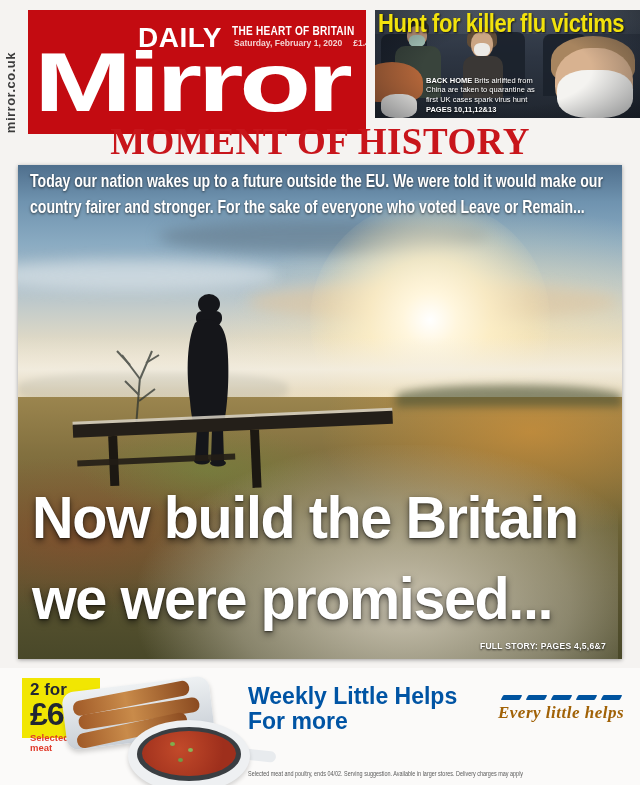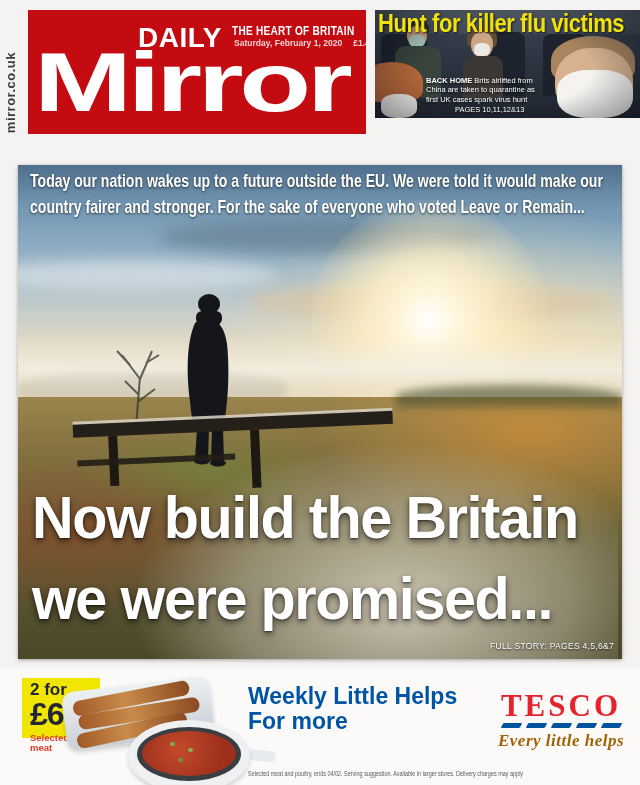--- a/index.html
+++ b/index.html
@@ -51,21 +51,21 @@
   .f-hair{left:176px;top:26px;width:84px;height:48px;background:#a8855f;}
   .f-face{left:180px;top:38px;width:78px;height:70px;background:#d8b290;}
   .f-mask{left:182px;top:60px;width:76px;height:48px;background:#f4f3f0;}
   .flu-vignette{position:absolute;inset:0;background:radial-gradient(ellipse at 50% 55%,transparent 45%,rgba(8,12,18,.55));}
   .flu-headline{position:absolute;left:3px;top:-1px;font-size:25px;font-weight:700;color:#f2e20c;
     white-space:nowrap;transform:scaleX(0.88);transform-origin:0 0;letter-spacing:-.5px;
     text-shadow:1px 1px 2px rgba(0,0,0,.7);z-index:5;}
   .flu-caption{position:absolute;left:51px;top:66px;width:122px;font-size:7.5px;line-height:1.24;
     color:#fff;font-weight:400;text-shadow:0 1px 2px rgba(0,0,0,.8);z-index:5;}
   .flu-caption b{font-weight:700;}
-  .flu-pages{font-weight:400;margin-top:1px;margin-left:29px;}
+  .flu-pages{font-weight:700;margin-top:1px;}
 
   
   .moment{position:absolute;left:0;top:122px;width:640px;text-align:center;
     font-family:"Liberation Serif",serif;font-weight:700;font-size:37px;line-height:40px;
     color:#c8151b;letter-spacing:.5px;}
 
   
   .photo{position:absolute;left:18px;top:165px;width:604px;height:494px;overflow:hidden;
     box-shadow:0 1px 4px rgba(0,0,0,.35);background:#6e8ca6;}
   .sky{position:absolute;left:0;top:0;width:100%;height:262px;
@@ -95,21 +95,21 @@
   .ground-path{position:absolute;left:120px;top:280px;width:480px;height:214px;
     background:radial-gradient(ellipse at 55% 75%,rgba(222,215,199,.85) 0%,rgba(196,190,172,.5) 45%,transparent 72%);}
   .sil{position:absolute;left:0;top:0;z-index:2;}
   .standfirst{position:absolute;left:12px;top:3px;z-index:4;font-weight:700;font-size:19px;
     line-height:26px;color:#fff;white-space:nowrap;transform:scaleX(0.74);transform-origin:0 0;
     text-shadow:0 1px 3px rgba(0,0,0,.65);}
   .headline{position:absolute;left:14px;top:312px;z-index:4;font-weight:700;font-size:60px;
     line-height:81px;letter-spacing:-1.5px;color:#fff;white-space:nowrap;
     transform:scaleX(0.96);transform-origin:0 0;
     text-shadow:0 3px 8px rgba(0,0,0,.55),0 1px 2px rgba(0,0,0,.5);}
-  .full-story{position:absolute;right:8px;top:476px;z-index:4;font-size:8.5px;font-weight:400;
+  .full-story{position:absolute;right:16px;top:476px;z-index:4;font-size:8.5px;font-weight:700;
     color:#fff;letter-spacing:.3px;text-shadow:0 1px 2px rgba(0,0,0,.8);}
 
   
   .ad{position:absolute;left:0;top:668px;width:640px;height:117px;background:#fbfaf9;}
   .offer-box{position:absolute;left:22px;top:10px;width:78px;height:60px;background:#f1e602;
     padding:3px 0 0 8px;box-sizing:border-box;}
   .offer-qty{font-size:17px;font-weight:700;color:#222733;line-height:1;}
   .offer-price{font-size:32px;font-weight:700;color:#222733;line-height:1;letter-spacing:-1px;}
   .offer-sub{font-size:9.5px;font-weight:700;color:#e03a2a;line-height:1.08;width:46px;margin-top:3px;}
   .tray{position:absolute;left:64px;top:16px;width:148px;height:58px;transform:rotate(-7deg);
@@ -176,20 +176,21 @@
     <div class="fig-mask f-mask"></div>
     <div class="flu-vignette"></div>
     <div class="flu-headline">Hunt for killer flu victims</div>
     <div class="flu-caption">
       <b>BACK HOME</b>
       <span>Brits airlifted from China are taken to quarantine as first UK cases spark virus hunt</span>
       <div class="flu-pages">PAGES 10,11,12&amp;13</div>
     </div>
   </section>
 
+  <div class="moment">MOMENT OF HISTORY</div>
 
   <section class="photo">
     <div class="sky"></div>
     <div class="sunhaze"></div>
     <div class="cloud c1"></div>
     <div class="cloud c2"></div>
     <div class="cloud c3"></div>
     <div class="sun"></div>
     <div class="hills"></div>
     <div class="mist"></div>
@@ -252,21 +253,20 @@
       <div class="pan-handle"></div>
       <div class="pan-outer"></div>
       <div class="pan-inner"></div>
       <div class="chili"></div>
     </div>
     <div class="promo-text">
       <div>Weekly Little Helps</div>
       <div>For more</div>
     </div>
     <div class="tesco">
-      <div class="tesco-word">TESCO</div>
       <div class="tesco-dashes">
         <span></span>
         <span></span>
         <span></span>
         <span></span>
         <span></span>
       </div>
       <div class="tesco-slogan">Every little helps</div>
     </div>
     <div class="fine-print">Selected meat and poultry, ends 04/02. Serving suggestion. Available in larger stores. Delivery charges may apply</div>

